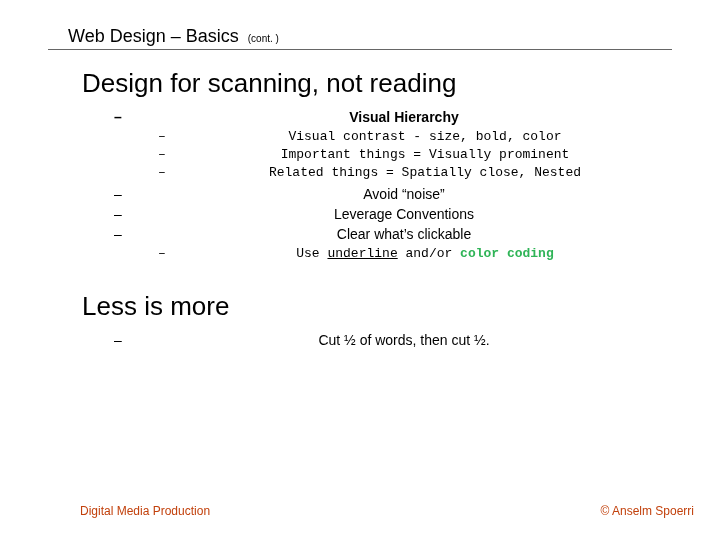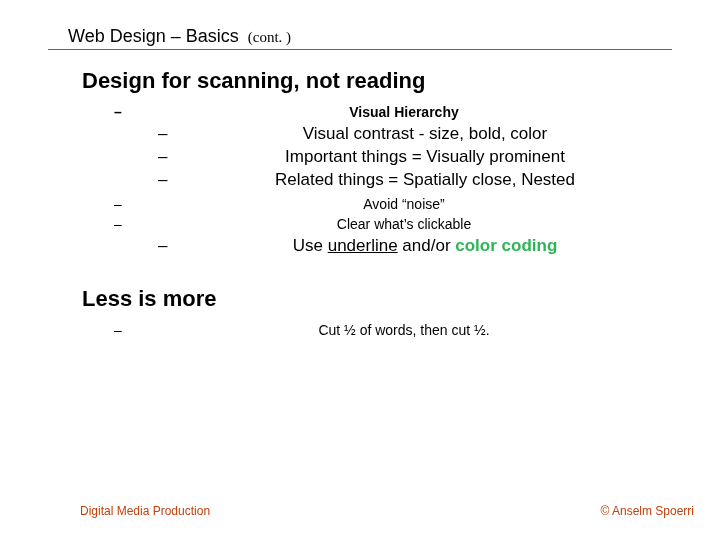--- a/index.html
+++ b/index.html
@@ -1,30 +1,30 @@
 <!DOCTYPE html>
 <html><head>
 <meta charset="utf-8">
 <style>
   * { margin: 0; padding: 0; box-sizing: border-box; }
   html, body { width: 720px; height: 540px; background: #ffffff; font-family: Verdana, Geneva, sans-serif; color: #000; }
   .slide { position: relative; width: 720px; height: 540px; padding: 26px 48px 22px 48px; }
   .header { font-size: 18px; border-bottom: 1px solid #666; padding-bottom: 2px; margin-bottom: 18px; display: inline-block; width: 100%; }
   .header .main { font-weight: normal; margin-left: 20px; }
-  .header .cont { font-size: 15px; margin-left: 4px; font-family: Liberation Serif, serif; }
+  .header .cont { font-size: 10px; margin-left: 4px; }
   .content { padding-left: 34px; }
-  .h1 { font-size: 22px; font-weight: bold; margin-bottom: 10px; }
+  .h1 { font-size: 26px; font-weight: normal; margin-bottom: 10px; }
   .h1.more { margin-top: 30px; }
   ul { list-style: none; text-align: center; }
   .lvl1 { padding-left: 54px; }
   .lvl1 > li { font-size: 14px; margin: 4px 0; position: relative; }
   .lvl1 > li::before { content: "–"; position: absolute; left: -22px; }
   .lvl1 > li.bold { font-weight: bold; }
   .lvl2 { padding-left: 42px; margin-top: 4px; margin-bottom: 6px; }
-  .lvl2 > li { font-size: 17px; margin: 3px 0; position: relative; font-weight: normal; }
+  .lvl2 > li { font-size: 13px; margin: 3px 0; position: relative; font-weight: normal; font-family: Liberation Mono, monospace; }
   .lvl2 > li::before { content: "–"; position: absolute; left: -20px; }
   .underline { text-decoration: underline; }
   .green { color: #2fb457; font-weight: bold; }
   .footer { position: absolute; bottom: 22px; left: 0; right: 0; padding: 0 26px 0 80px; font-size: 12px; color: #c2410c; }
   .footer .left { float: left; }
   .footer .right { float: right; }
 </style>
 </head>
 <body>
 
@@ -39,20 +39,21 @@
     <ul class="lvl1">
       <li class="bold">
         <span>Visual Hierarchy</span>
         <ul class="lvl2">
           <li>Visual contrast - size, bold, color</li>
           <li>Important things = Visually prominent</li>
           <li>Related things = Spatially close, Nested</li>
         </ul>
       </li>
       <li>Avoid “noise”</li>
+      <li>Leverage Conventions</li>
       <li>
         <span>Clear what’s clickable</span>
         <ul class="lvl2">
           <li>
             <span>Use </span><span class="underline">underline</span><span> and/or </span><span class="green">color coding</span>
           </li>
         </ul>
       </li>
     </ul>
 

